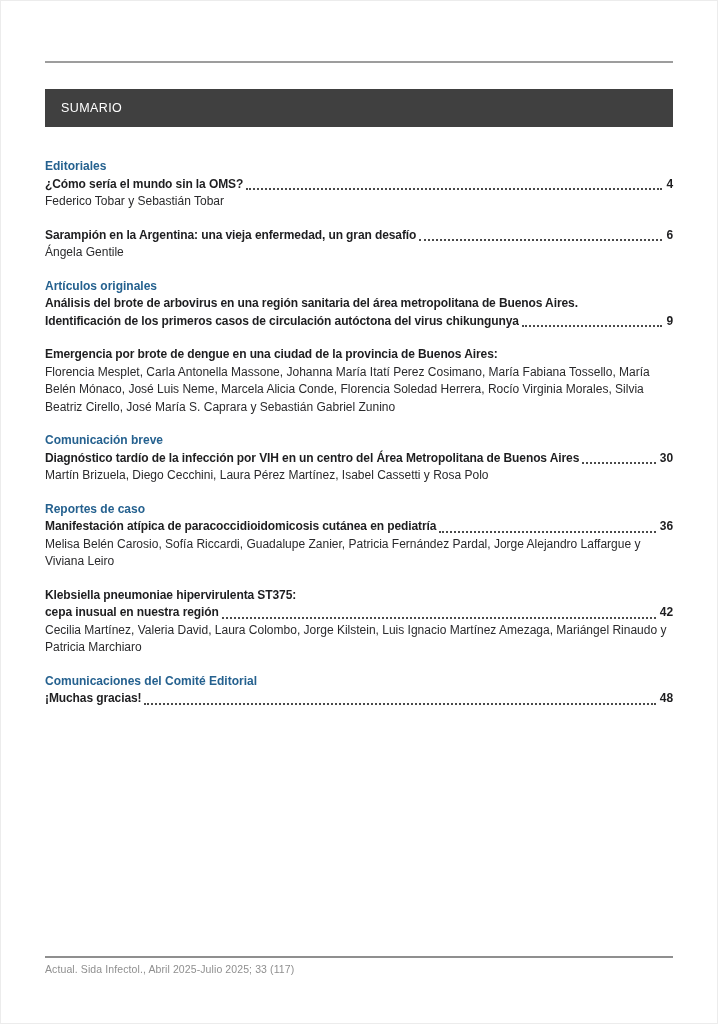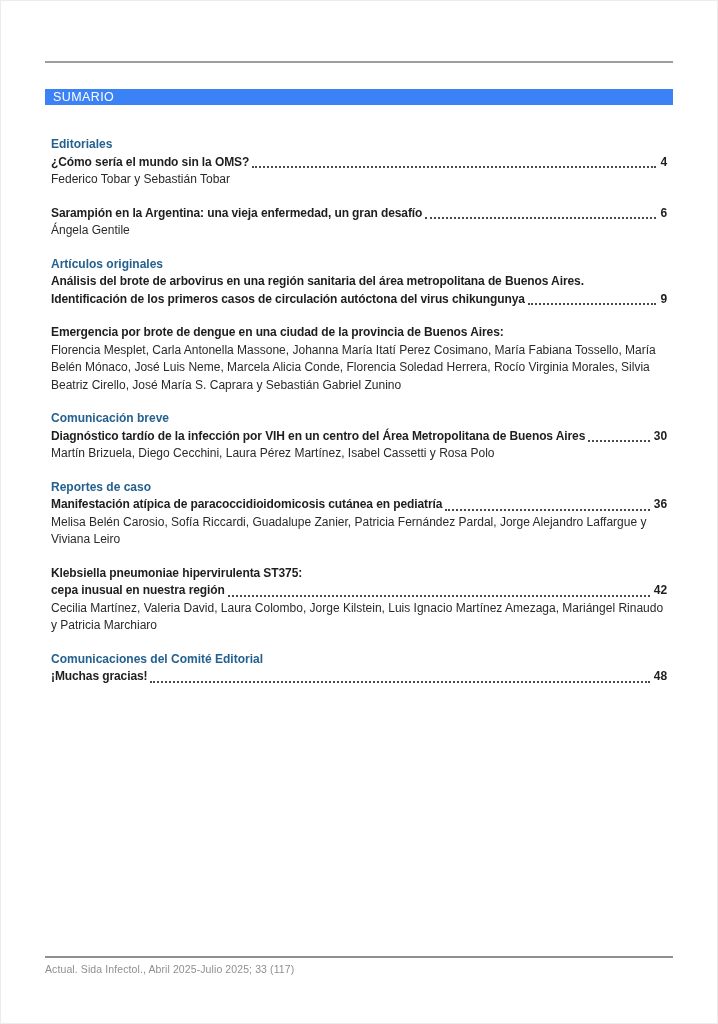--- a/index.html
+++ b/index.html
@@ -15,35 +15,35 @@
   .content { position: absolute; left: 45px; right: 45px; top: 0; }
 
   .rule-top {
     margin-top: 61px;
     height: 2px;
     background: #9d9d9d;
   }
 
   .banner {
     margin-top: 26px;
-    height: 16px;
+    height: 38px;
     display: flex;
     align-items: center;
-    padding-left: 8px;
+    padding-left: 16px;
     box-sizing: border-box;
-    background: #3b82f6;
+    background: #404040;
   }
   .banner-label {
     color: #ffffff;
     font-size: 12.5px;
     letter-spacing: 0.4px;
   }
 
   .toc { margin-top: 31px; }
-  .toc-section { margin: 6px; }
+  .toc-section { margin: 0; }
   .sec-heading {
     color: #25618f;
     font-weight: bold;
     font-size: 12px;
     line-height: 17.5px;
   }
   .toc-item { margin-bottom: 16px; }
   .title-row {
     display: flex;
     align-items: flex-start;

